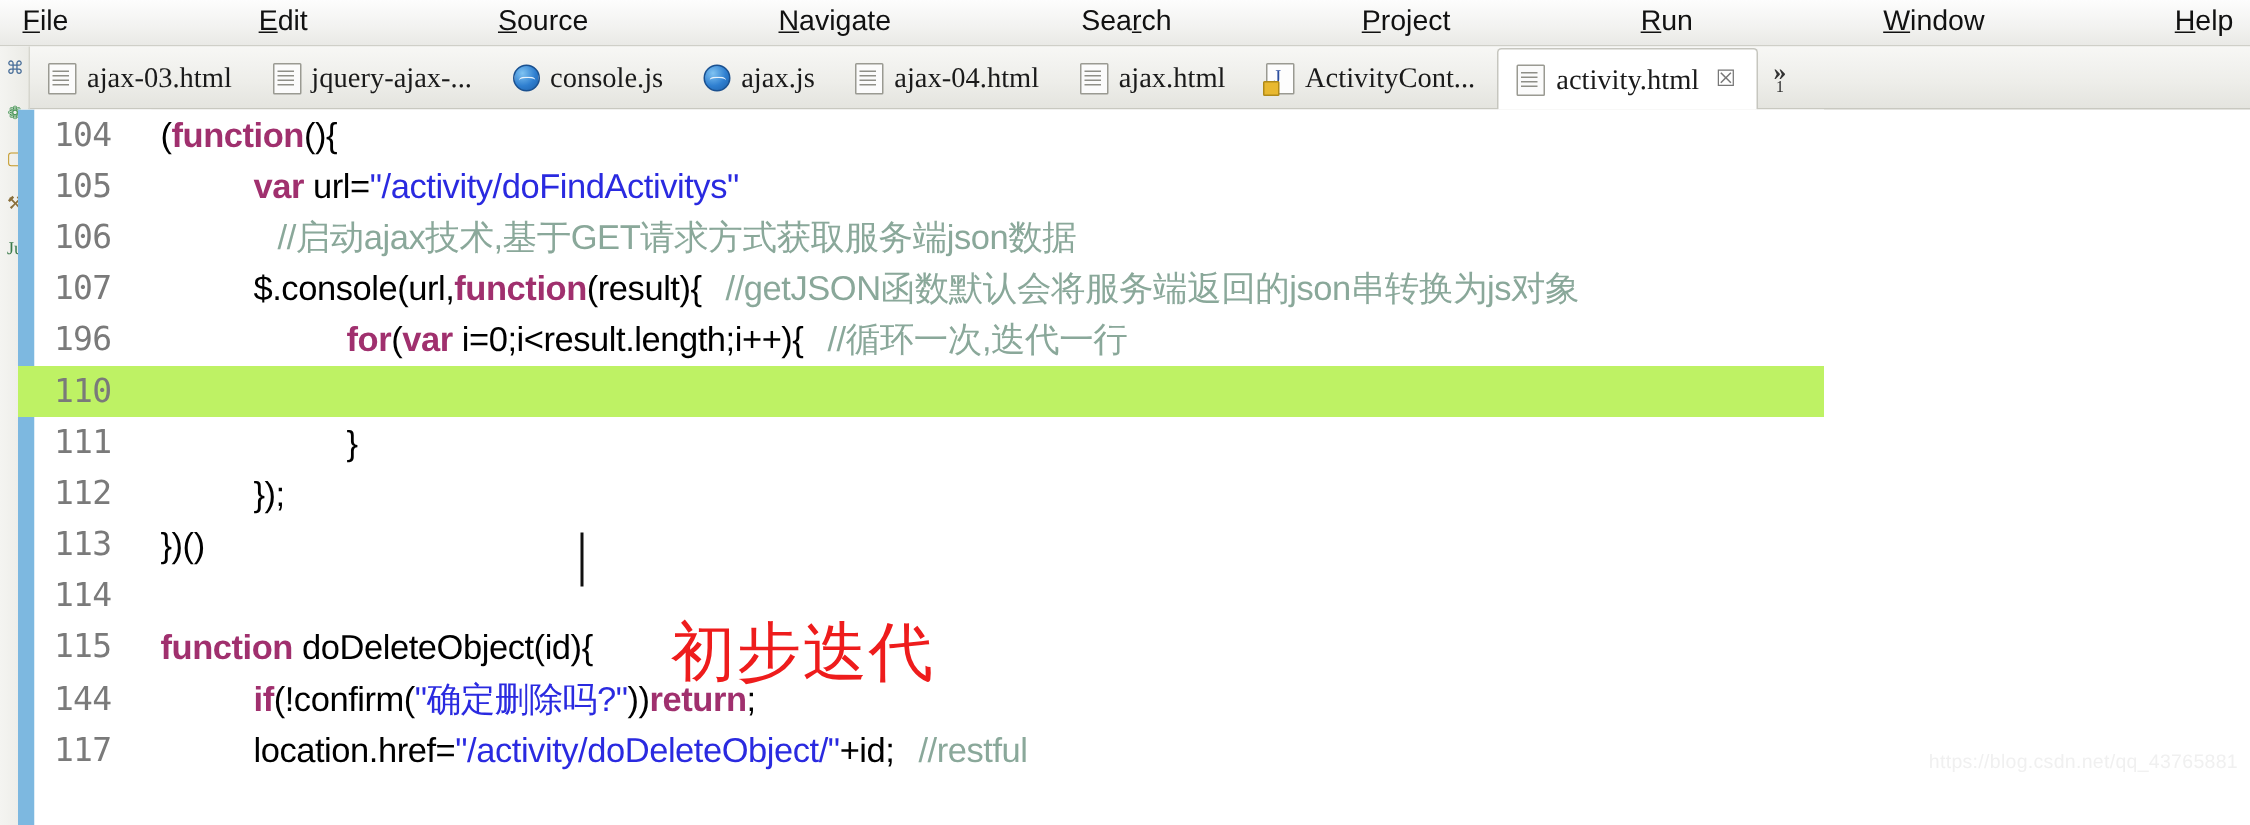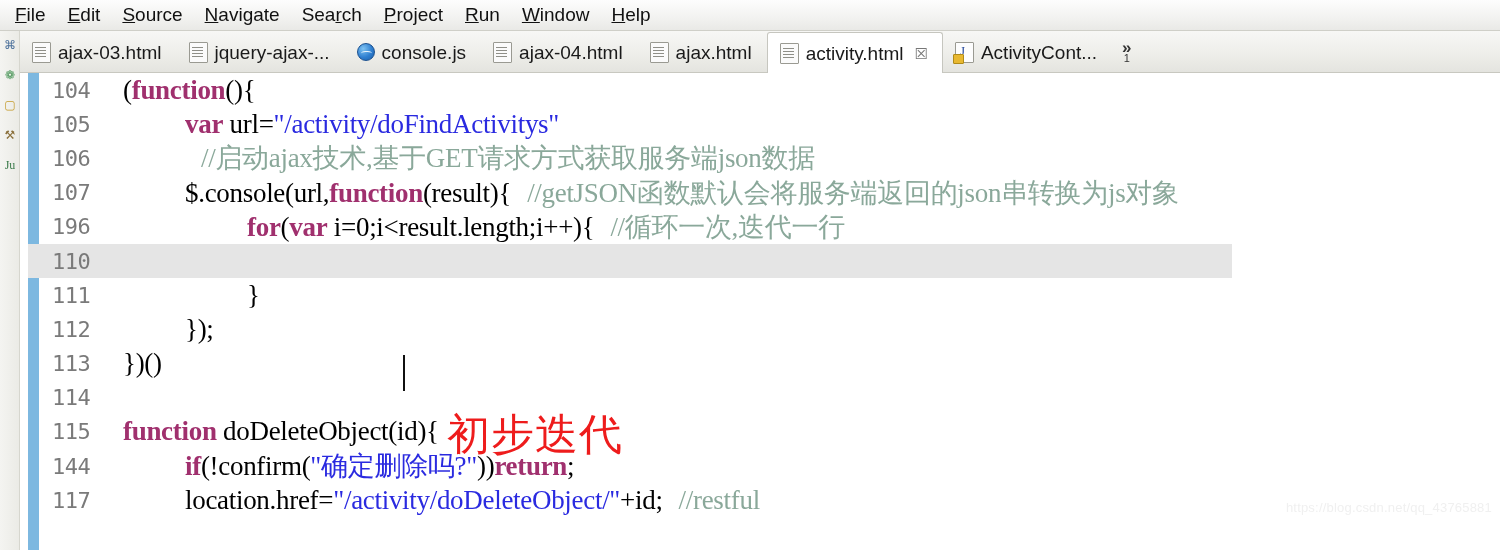--- a/index.html
+++ b/index.html
@@ -20,20 +20,21 @@
     position: absolute;
     top: 0; left: 0;
     width: 1500px;
     height: 31px;
     background: linear-gradient(to bottom, #fdfdfd 0%, #f2f2f0 60%, #e9e9e6 100%);
     border-bottom: 1px solid #cfcfc8;
     display: flex;
     align-items: center;
     padding-left: 4px;
     box-sizing: border-box;
+    justify-content: space-between;
   }
   .menu-item {
     font-size: 19px;
     color: #111;
     padding: 1px 11px 2px 11px;
     white-space: nowrap;
     font-family: "Liberation Sans", sans-serif;
     letter-spacing: 0px;
   }
   .menu-item .mn { text-decoration: underline; }
@@ -47,20 +48,21 @@
     background: linear-gradient(to bottom, #f7f7f5 0%, #eeeeea 55%, #e4e4df 100%);
     border-bottom: 1px solid #c8c8c0;
     box-sizing: border-box;
   }
   .tabs-strip {
     position: absolute;
     left: 20px; top: 0;
     height: 42px;
     display: flex;
     align-items: stretch;
+    font-family: Liberation Serif, serif;
   }
   .tab {
     display: flex;
     align-items: center;
     gap: 7px;
     padding: 0 14px 0 12px;
     height: 42px;
     box-sizing: border-box;
     font-size: 19px;
     color: #1a1a1a;
@@ -167,21 +169,21 @@
     width: 16px; height: 16px;
     font-size: 12px;
     line-height: 16px;
     text-align: center;
     font-family: "Liberation Serif", serif;
   }
 
   
   .editor {
     position: absolute;
-    left: 28px; top: 73px;
+    left: 12px; top: 73px;
     width: 1204px;
     height: 477px;
     background: #ffffff;
     overflow: hidden;
   }
   .change-bar {
     position: absolute;
     left: 0; top: 0;
     width: 11px;
     height: 477px;
@@ -200,38 +202,38 @@
     width: 1480px;
     height: 477px;
   }
   .line {
     position: relative;
     height: 34.2px;
     display: flex;
     align-items: center;
     white-space: pre;
   }
-  .line.current { background: #e5e5e5; }
+  .line.current { background: #bef264; }
   .ln {
     position: absolute;
     left: 11px;
     width: 72px;
     text-align: left;
     padding-left: 13px;
     box-sizing: border-box;
     font-family: "DejaVu Sans Mono", monospace;
     font-size: 22px;
     color: #7a7a7a;
     letter-spacing: -0.5px;
   }
   .code {
     position: absolute;
     left: 95px;
-    font-family: Liberation Serif, serif;
-    font-size: 27px;
+    font-family: Liberation Sans, sans-serif;
+    font-size: 23px;
     color: #000000;
     white-space: pre;
     letter-spacing: -0.3px;
   }
   .kw { color: #a0306e; font-weight: bold; }
   .str { color: #2a2ae0; }
   .cmt { color: #8aa89a; margin-left: 16px; }
   .plain { color: #000000; }
 
   .caret {
@@ -287,35 +289,39 @@
       </div>
       <div class="tab">
         <span class="icn icn-html"></span>
         <span class="tab-label">jquery-ajax-...</span>
       </div>
       <div class="tab">
         <span class="icn icn-js"></span>
         <span class="tab-label">console.js</span>
       </div>
       <div class="tab">
+        <span class="icn icn-js"></span>
+        <span class="tab-label">ajax.js</span>
+      </div>
+      <div class="tab">
         <span class="icn icn-html"></span>
         <span class="tab-label">ajax-04.html</span>
       </div>
       <div class="tab">
         <span class="icn icn-html"></span>
         <span class="tab-label">ajax.html</span>
+      </div>
+      <div class="tab">
+        <span class="icn icn-java"></span>
+        <span class="tab-label">ActivityCont...</span>
       </div>
       <div class="tab active">
         <span class="icn icn-html"></span>
         <span class="tab-label">activity.html</span>
         <span class="tab-close">☒</span>
-      </div>
-      <div class="tab">
-        <span class="icn icn-java"></span>
-        <span class="tab-label">ActivityCont...</span>
       </div>
       <div class="tab-more">
         <span class="chev">»</span>
         <span class="cnt">1</span>
       </div>
     </div>
 </div>
 
 <div class="toolstrip" id="toolstrip">
     <div class="ts-icon" style="top: 6px; color: rgb(74, 111, 154);">⌘</div>

